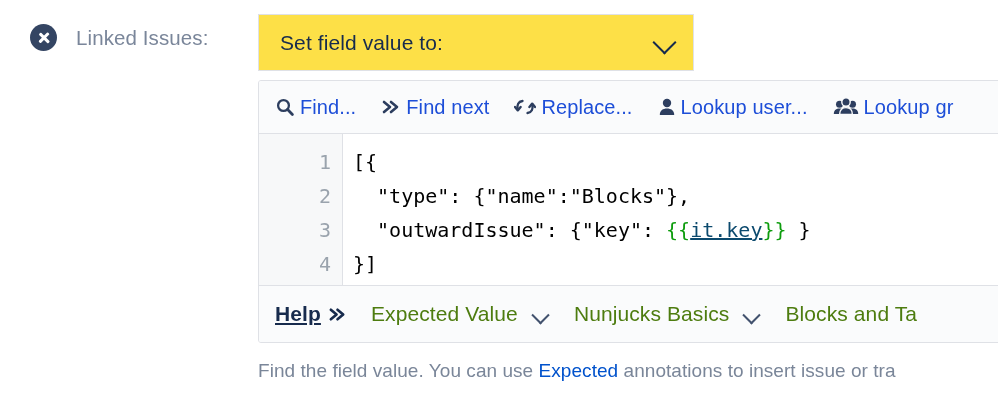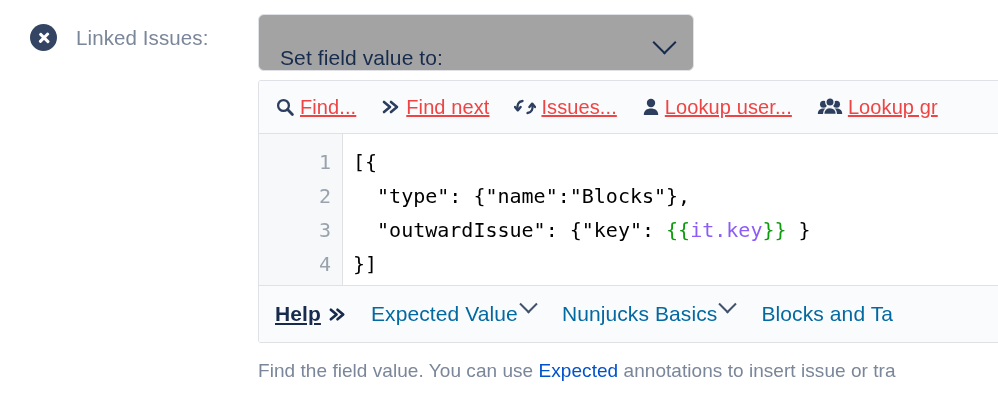--- a/index.html
+++ b/index.html
@@ -75,24 +75,24 @@
     min-width: 0;
   }
 
   
   .select-wrap {
     position: relative;
     width: 436px;
     height: 57px;
     box-sizing: border-box;
     border: 1.6px solid #dfe1e6;
-    border-radius: 6px;
-    background: #a3a3a3;
-    display: flex;
-    align-items: flex-end;
+    border-radius: 0;
+    background: #fde047;
+    display: flex;
+    align-items: center;
   }
   .select-value {
     font-size: 21px;
     color: #172b4d;
     padding-left: 21px;
     white-space: nowrap;
     letter-spacing: 0.1px;
   }
   .select-chevron {
     position: absolute;
@@ -125,26 +125,25 @@
     border-bottom: 1.5px solid #dfe1e6;
     padding-left: 16px;
     white-space: nowrap;
     overflow: hidden;
   }
   .tool-btn {
     display: inline-flex;
     align-items: center;
     gap: 5px;
     font-size: 20px;
-    color: #ef4444;
+    color: #1d4ed8;
     margin-right: 25px;
     cursor: pointer;
     line-height: 1;
     letter-spacing: 0.1px;
-    text-decoration: underline;
   }
   .tool-btn .tool-label { white-space: nowrap; }
   .tool-ico {
     display: inline-flex;
     align-items: center;
     justify-content: center;
     flex: 0 0 auto;
   }
   .tool-ico svg { display: block; }
 
@@ -179,21 +178,21 @@
     min-width: 0;
     overflow: hidden;
   }
   .code-line {
     font-family: "DejaVu Sans Mono", monospace;
     font-size: 20px;
     line-height: 34px;
     color: #000000;
     white-space: pre;
   }
-  .tpl { color: #8b5cf6; }
+  .tpl { color: #0c4a6e; text-decoration: underline; }
   .tpl-brace { color: #0d9c0d; }
 
   
   .help-bar {
     display: flex;
     align-items: center;
     height: 56px;
     background: #fafbfc;
     padding-left: 16px;
     white-space: nowrap;
@@ -207,24 +206,24 @@
     letter-spacing: 0.1px;
     text-decoration: underline;
   }
   .help-chev {
     display: inline-flex;
     align-items: center;
     margin-right: 24px;
   }
   .help-item {
     display: inline-flex;
-    align-items: flex-start;
-    gap: 4px;
+    align-items: flex-end;
+    gap: 16px;
     font-size: 21px;
-    color: #0369a1;
+    color: #4d7c0f;
     margin-right: 27px;
     cursor: pointer;
     letter-spacing: 0.1px;
   }
   .caret {
     width: 11px;
     height: 11px;
     border-right: 2.3px solid #42526e;
     border-bottom: 2.3px solid #42526e;
     transform: rotate(45deg) translate(-3px, -3px);
@@ -287,21 +286,21 @@
 
         <div class="tool-btn">
           <span class="tool-ico">
             <svg width="22" height="20" viewBox="0 0 22 20">
               <path d="M8.5 4 C4 4.5 3 8 3.6 12" fill="none" stroke="#2d3e5f" stroke-width="2.3" stroke-linecap="round"></path>
               <polyline points="1,10 3.8,13.4 6.6,10" fill="none" stroke="#2d3e5f" stroke-width="2.3" stroke-linecap="round" stroke-linejoin="round"></polyline>
               <path d="M13.5 16 C18 15.5 19 12 18.4 8" fill="none" stroke="#2d3e5f" stroke-width="2.3" stroke-linecap="round"></path>
               <polyline points="15.4,10 18.2,6.6 21,10" fill="none" stroke="#2d3e5f" stroke-width="2.3" stroke-linecap="round" stroke-linejoin="round"></polyline>
             </svg>
           </span>
-          <span class="tool-label">Issues...</span>
+          <span class="tool-label">Replace...</span>
         </div>
 
         <div class="tool-btn">
           <span class="tool-ico">
             <svg width="18" height="20" viewBox="0 0 18 20">
               <circle cx="9" cy="6" r="4.2" fill="#2d3e5f"></circle>
               <path d="M1.8 18 C1.8 13.6 5 11.6 9 11.6 C13 11.6 16.2 13.6 16.2 18 Z" fill="#2d3e5f"></path>
             </svg>
           </span>
           <span class="tool-label">Lookup user...</span>

